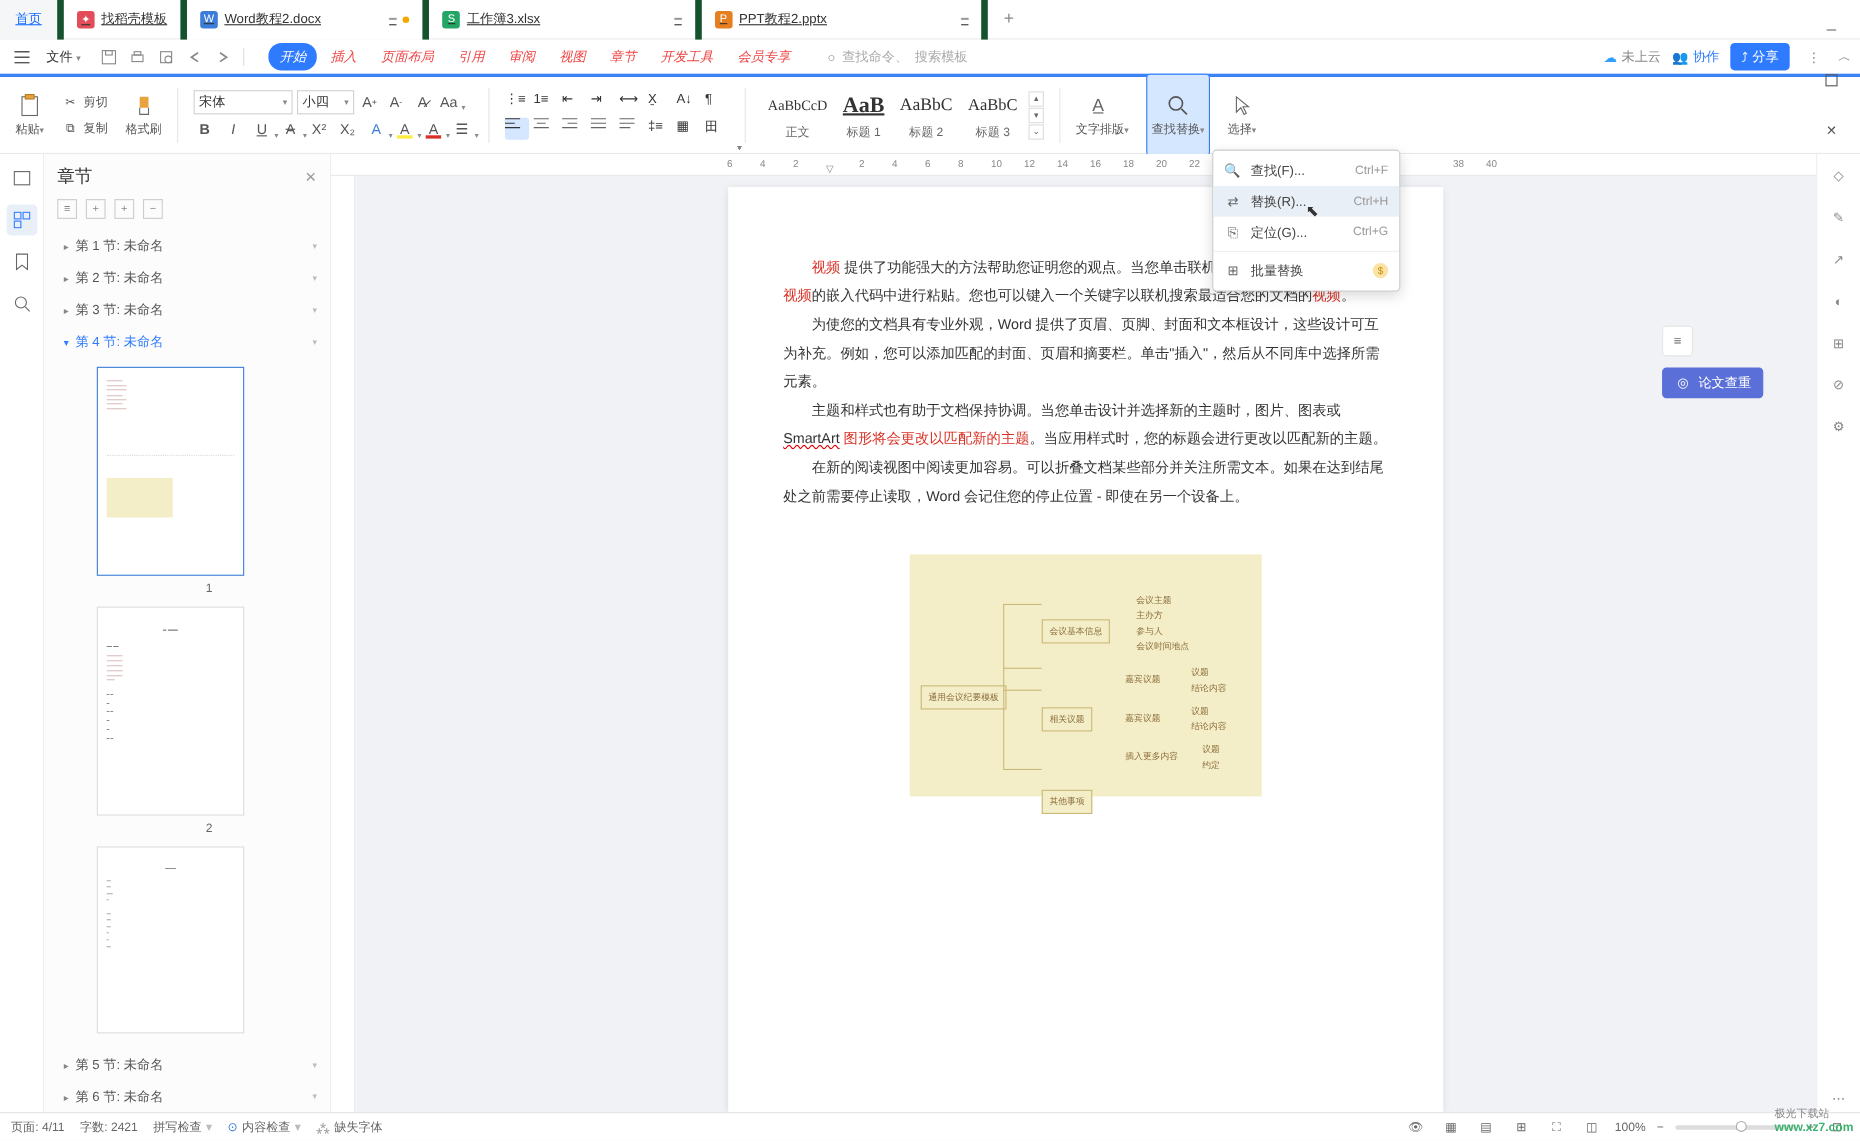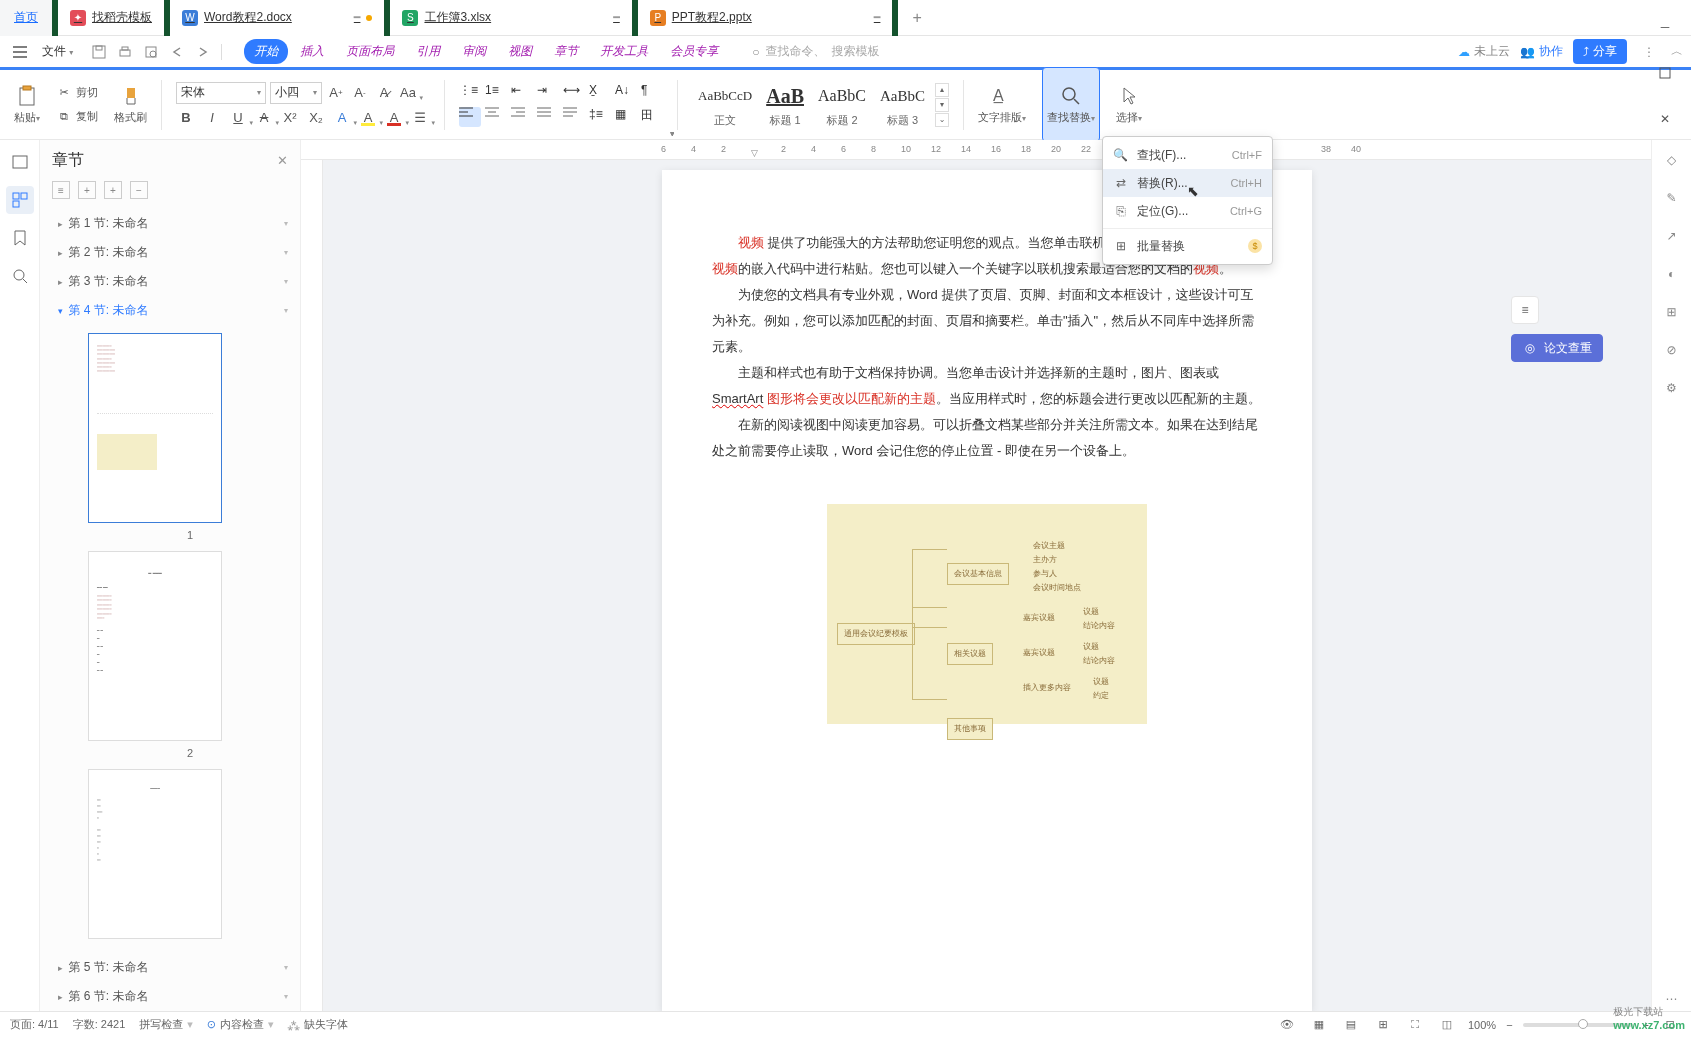--- a/index.html
+++ b/index.html
@@ -25,21 +25,21 @@
 .win-btn { width: 40px; height: 36px; display: flex; align-items: center; justify-content: center; color: #555; }
 
 
 .menubar { height: 34px; background: #fff; display: flex; align-items: center; padding: 0 8px; border-bottom: 3px solid #3b82f6; }
 .menubar .left { display: flex; align-items: center; gap: 4px; }
 .hamburger, .qat-btn { width: 24px; height: 24px; display: flex; align-items: center; justify-content: center; color: #555; }
 .file-btn { padding: 0 6px; }
 .qat { display: flex; align-items: center; gap: 2px; margin-left: 4px; }
 .qat-sep { width: 1px; height: 16px; background: #ddd; margin: 0 4px; }
 .menubar .tabs { display: flex; margin-left: 14px; gap: 2px; font-style: italic; }
-.menu-tab { padding: 4px 10px; color: #a21caf; cursor: pointer; }
+.menu-tab { padding: 4px 10px; color: #ef4444; cursor: pointer; }
 .menu-tab.active { background: #2f7bff; color: #fff; border-radius: 12px; }
 .menubar .search { margin-left: 20px; display: flex; align-items: center; gap: 6px; color: #aaa; }
 .menubar .search .sicon { color: #888; }
 .menubar .right { margin-left: auto; display: flex; align-items: center; gap: 10px; }
 .cloud-btn, .collab-btn { color: #2f7bff; display: flex; align-items: center; gap: 4px; font-size: 12px; }
 .cloud-btn { color: #888; }
 .cloud-btn .ci { color: #2fa0ff; }
 .share-btn { background: #2f7bff; color: #fff; border-radius: 4px; padding: 4px 10px; display: flex; align-items: center; gap: 4px; font-size: 12px; }
 .more-vert { color: #888; padding: 0 6px; }
 .chev { color: #888; }

